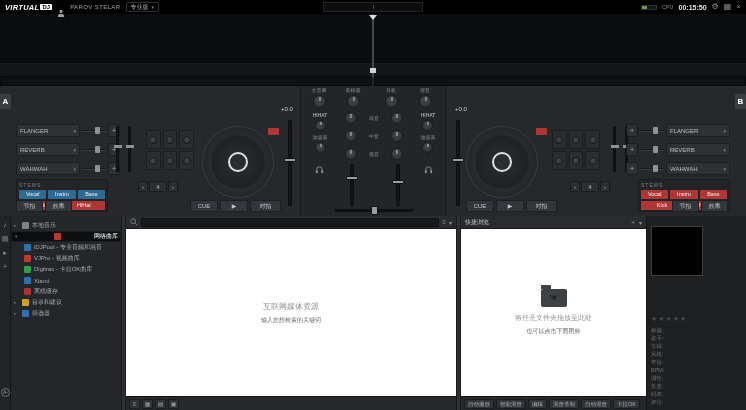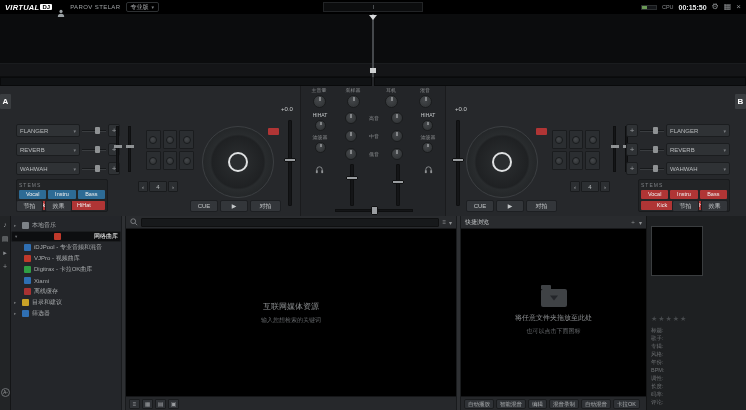--- a/index.html
+++ b/index.html
@@ -70,21 +70,21 @@
 .ricon{width:9px;height:9px;margin:4px auto 5px;color:#8a8d90;font-size:7px;text-align:center;line-height:9px}
 .abadge{position:absolute;left:1px;top:172px;width:9px;height:9px;border:1px solid #6f7275;border-radius:50%;font-size:4.5px;color:#9fa2a4;text-align:center;line-height:8px}
 .sidebar{position:absolute;left:11px;top:0;width:110px;height:194px;background:#24262a;padding-top:4px;overflow:hidden}
 .sb-item{display:flex;align-items:center;gap:3px;height:11px;padding:0 2px 0 3px;font-size:6px;color:#a8abad;white-space:nowrap;overflow:hidden}
 .sb-item.sel{background:#0d0e10;color:#fff}
 .sb-item.ind{padding-left:13px}
 .sb-arrow{width:5px;font-size:4.5px;color:#6f7275;flex:none}
 .sb-ico{width:7px;height:7px;border-radius:1px;flex:none;background:#555}
 .sb-label{overflow:hidden;text-overflow:ellipsis}
 .vstrip{position:absolute;top:0;width:5px;height:194px;background:#2e3033;border-left:1px solid #191b1d;border-right:1px solid #191b1d}
-.panel{position:absolute;top:0;height:194px;background:#000000}
+.panel{position:absolute;top:0;height:194px;background:#ffffff}
 .phead{position:absolute;left:0;right:0;top:0;height:13px;background:#292b2e;border-bottom:1px solid #17181a;display:flex;align-items:center;gap:3px;padding:0 4px;font-size:6px;color:#c6c9cb}
 .searchbox{flex:1;height:9px;background:#17191b;border:1px solid #0f1011;border-radius:1px;color:#ccc;font-size:6px;padding:0 2px;outline:none}
 .hicon{font-size:6px;color:#8f9294}
 .pbody{position:absolute;left:0;right:0;top:13px;bottom:14px;display:flex;flex-direction:column;align-items:center;justify-content:center;text-align:center}
 .empty-title{font-size:8px;color:#8f9294;margin-bottom:4px}
 .empty-sub{font-size:6px;color:#64676a}
 .pfoot{position:absolute;left:0;right:0;bottom:0;height:14px;background:#26282b;border-top:1px solid #151618;display:flex;align-items:center;gap:2px;padding:0 3px}
 .vicon{width:11px;height:10px;background:#2f3236;border:1px solid #1a1c1e;border-radius:1px;color:#9a9da0;font-size:6px;text-align:center;line-height:9px}
 .fbtn{height:10px;background:#2f3236;border:1px solid #1a1c1e;border-radius:2px;font-size:5.5px;color:#b0b3b5;line-height:9px;padding:0 3px;white-space:nowrap}
 .folder-ico{width:26px;height:18px;background:#3f4245;border-radius:2px;position:relative;margin-bottom:6px}

